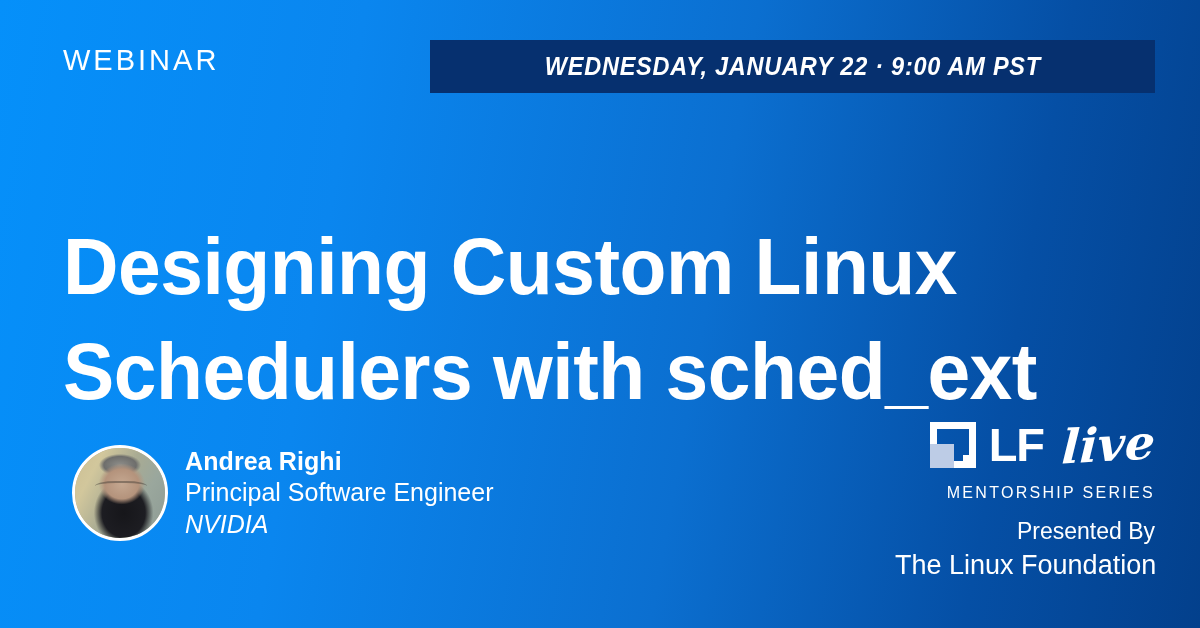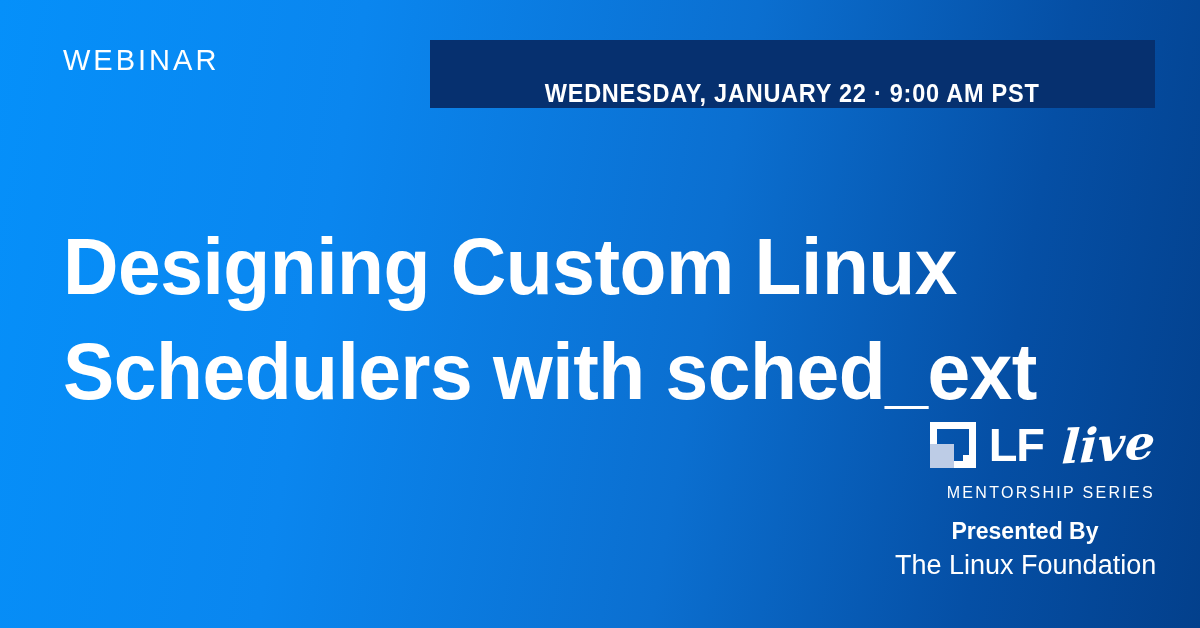--- a/index.html
+++ b/index.html
@@ -34,25 +34,26 @@
     color: #ffffff;
     line-height: 1;
     white-space: nowrap;
   }
 
   .date-banner {
     position: absolute;
     left: 430px;
     top: 40px;
     width: 725px;
-    height: 68px;
+    height: 53px;
     background: #06306f;
     display: flex;
-    align-items: flex-end;
+    align-items: center;
     justify-content: center;
+    font-style: italic;
   }
   .date-banner-text {
     font-size: 25px;
     font-weight: 700;
     letter-spacing: 0.8px;
     color: #ffffff;
     white-space: nowrap;
     transform: scaleX(0.94);
   }
 
@@ -202,25 +203,24 @@
     margin-top: 12px;
     font-size: 16px;
     font-weight: 400;
     letter-spacing: 2.3px;
     color: #ffffff;
     white-space: nowrap;
   }
   .lf-presented {
     margin-top: 14px;
     font-size: 23px;
-    font-weight: 700;
+    font-weight: 400;
     color: #ffffff;
     line-height: 1.35;
     white-space: nowrap;
-    text-align: center;
   }
   .lf-foundation {
     font-size: 27px;
     font-weight: 400;
     color: #ffffff;
     line-height: 1.35;
     white-space: nowrap;
   }
 </style>
 </head>
@@ -232,20 +232,31 @@
 
   <div class="date-banner">
     <span class="date-banner-text">WEDNESDAY, JANUARY 22 · 9:00 AM PST</span>
   </div>
 
   <h1 class="title">
     <span class="title-line">Designing Custom Linux</span>
     <span class="title-line">Schedulers with sched_ext</span>
   </h1>
 
+  <div class="speaker">
+    <div class="avatar">
+      <div class="avatar-photo"></div>
+      <div class="avatar-glasses"></div>
+    </div>
+    <div class="speaker-info">
+      <span class="speaker-name">Andrea Righi</span>
+      <span class="speaker-role">Principal Software Engineer</span>
+      <span class="speaker-org">NVIDIA</span>
+    </div>
+  </div>
 
   <div class="lf-block">
     <div class="lf-logo">
       <div class="lf-mark">
         <div class="frame"></div>
         <div class="inner-sq"></div>
         <div class="notch"></div>
       </div>
       <span class="lf-wordmark">LF</span>
       <span class="lf-live">live</span>

